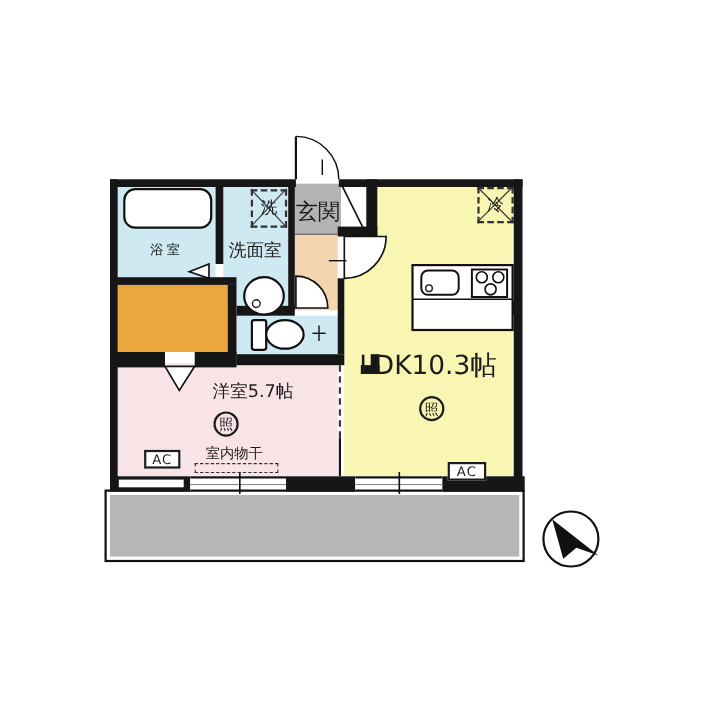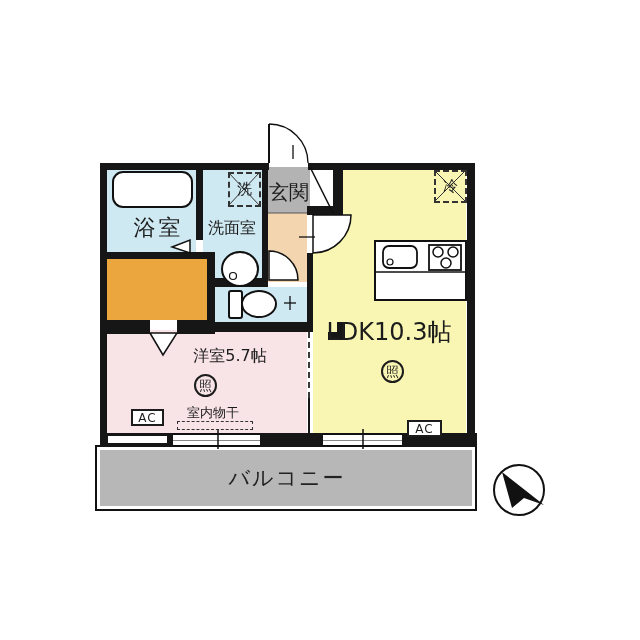--- a/index.html
+++ b/index.html
@@ -136,28 +136,27 @@
 
     <g>
       <circle cx="519" cy="490" r="25" fill="#ffffff" stroke="#111" stroke-width="2"></circle>
       <polygon points="502,472 544,505 524,498 512,508" fill="#111"></polygon>
     </g>
   </svg>
 
   <div class="dashedbox" style="left:228px;top:172px;width:33px;height:35px;background:transparent;"></div>
   <div class="dashedbox" style="left:434px;top:170px;width:33px;height:33px;background:transparent;"></div>
 
-  <div class="label" style="left:107px;top:217px;width:103px;height:22px;font-size:22px;letter-spacing:3px;">浴室</div>
+  <div class="label" style="left:107px;top:217px;width:89px;height:22px;font-size:12px;letter-spacing:3px;">浴室</div>
   <div class="label" style="left:200px;top:218px;width:64px;height:20px;font-size:16px;">洗面室</div>
   <div class="label" style="left:228px;top:180px;width:33px;height:20px;font-size:15px;">洗</div>
   <div class="label" style="left:266px;top:182px;width:46px;height:20px;font-size:20px;">玄関</div>
   <div class="label" style="left:434px;top:177px;width:33px;height:20px;font-size:15px;">冷</div>
   <div class="label" style="left:130px;top:344px;width:200px;height:24px;font-size:16px;">洋室5.7帖</div>
   <div class="lightcircle" style="left:194px;top:374px;">照</div>
   <div class="acbox" style="left:131px;top:409px;width:33px;height:17px;">AC</div>
   <div class="label" style="left:168px;top:405px;width:90px;height:16px;font-size:13px;">室内物干</div>
   <div class="dashedbox" style="left:177px;top:421px;width:76px;height:9px;border-width:1.5px;background:transparent;"></div>
   <div class="label" style="left:314px;top:321px;width:150px;height:24px;font-size:24px;">LDK10.3帖</div>
   <div class="lightcircle" style="left:381px;top:360px;">照</div>
   <div class="acbox" style="left:407px;top:420px;width:35px;height:17px;">AC</div>
-  <div class="label" style="left:187px;top:465px;width:200px;height:26px;font-size:21px;letter-spacing:2px;color:#222;">バルコニー</div>
 
 </div>
 
 </body></html>

